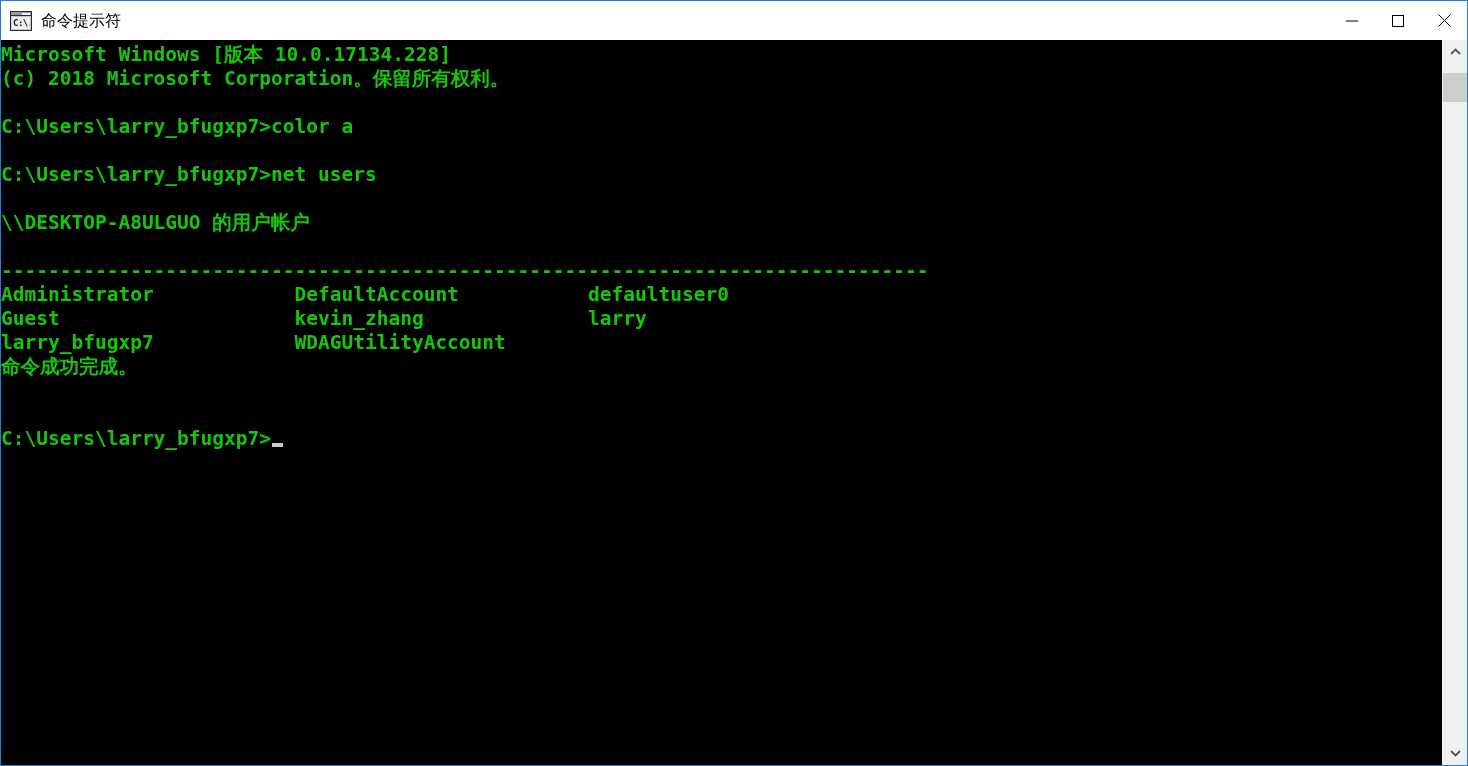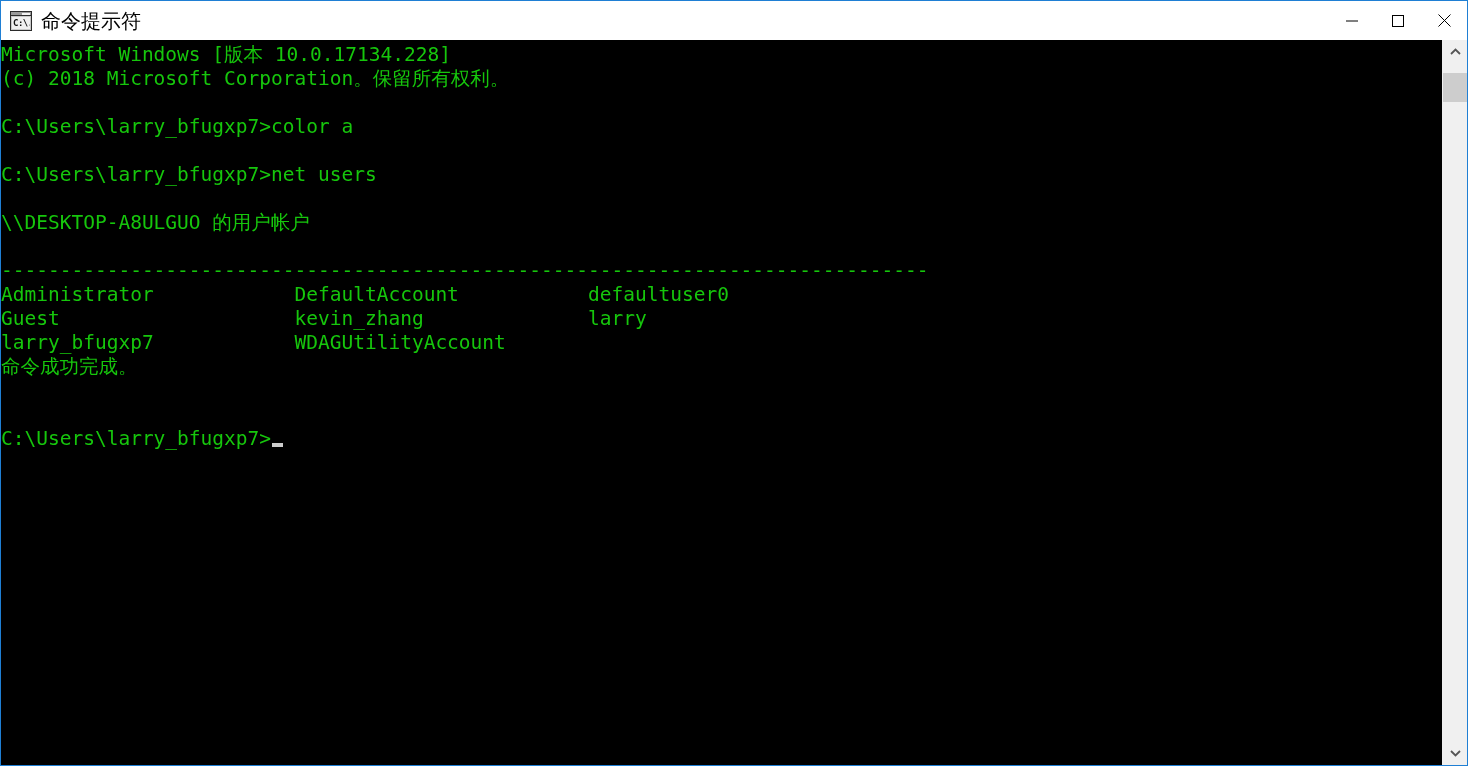--- a/index.html
+++ b/index.html
@@ -78,21 +78,21 @@
     font-weight: bold;
     letter-spacing: -0.5px;
     text-align: left;
     padding-left: 1px;
     box-sizing: border-box;
     overflow: hidden;
   }
 
   .title-text {
     font-family: "DejaVu Sans", sans-serif;
-    font-size: 20px;
+    font-size: 16px;
     color: #000000;
     white-space: nowrap;
     line-height: 20px;
   }
 
   .win-controls {
     position: absolute;
     right: 0;
     top: 0;
     height: 39px;
@@ -108,20 +108,21 @@
   }
   .win-btn svg { display: block; }
 
   
   .body-area {
     flex: 1;
     display: flex;
     position: relative;
     background: #ec4899;
     overflow: hidden;
+    font-weight: bold;
   }
 
   .console {
     position: relative;
     flex: 1;
     background: #000000;
     overflow: hidden;
   }
 
   .console-text {

